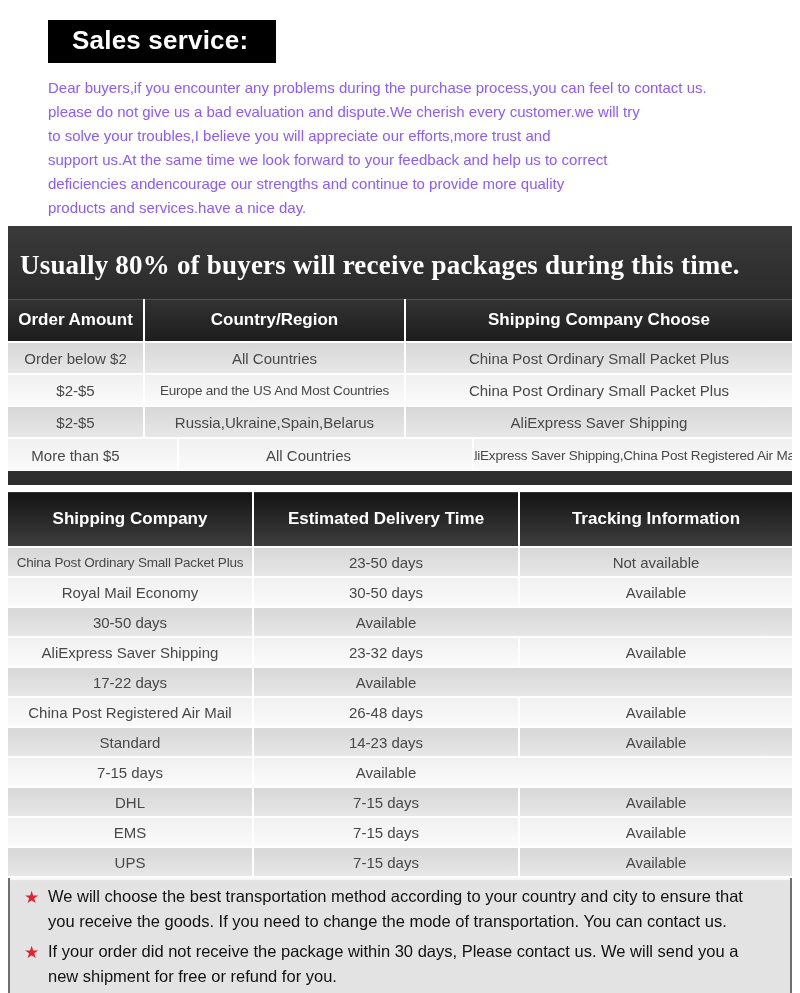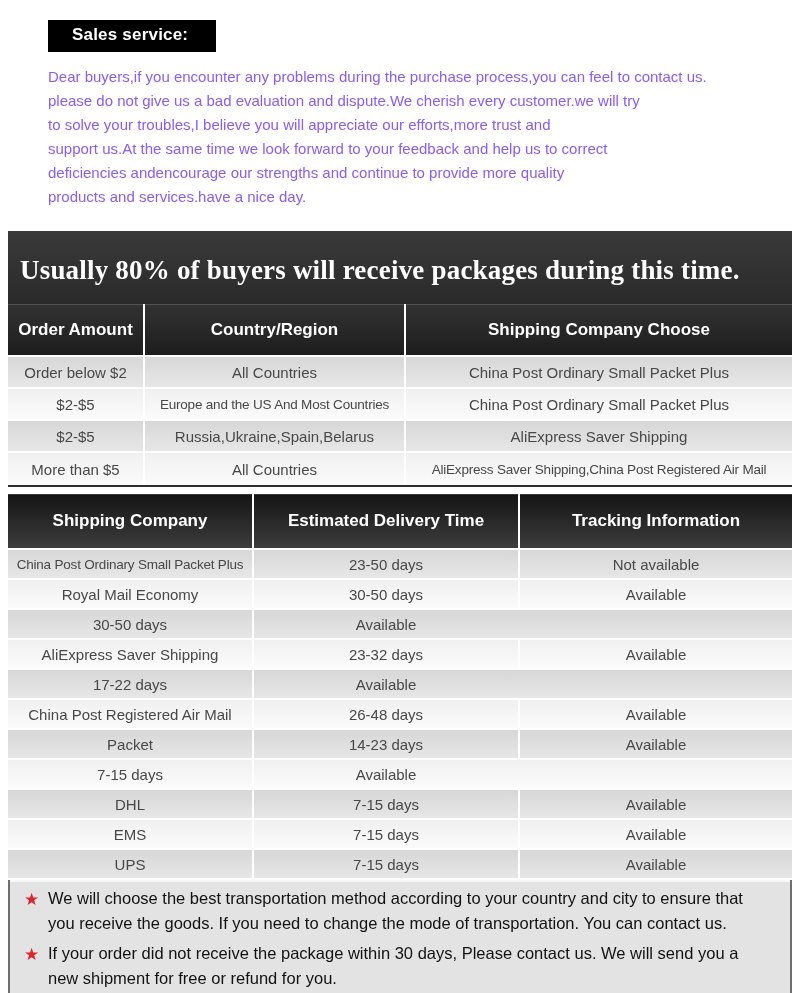--- a/index.html
+++ b/index.html
@@ -10,69 +10,69 @@
     font-family: "Liberation Sans", sans-serif;
     -webkit-font-smoothing: antialiased;
   }
 
   
   .badge {
     display: inline-block;
     margin: 20px 0 0 48px;
     background: #000000;
     color: #ffffff;
-    font-size: 17px;
+    font-size: 26px;
     font-weight: 700;
     padding: 5px 28px 7px 24px;
     letter-spacing: 0.2px;
   }
 
   
   .intro {
     margin: 13px 46px 0 48px;
     font-size: 15px;
     line-height: 24px;
     color: #8b5cf6;
   }
 
   
   .section1 {
-    margin: 22px 8px 0 8px;
+    margin: 6px 8px 0 8px;
     background: #2d2d2d;
-    padding-bottom: 2px;
+    padding-bottom: 14px;
   }
   .banner-title {
     font-family: "Liberation Serif", serif;
     font-weight: 700;
     font-size: 27px;
     line-height: 36px;
     color: #ffffff;
     padding: 21px 10px 16px 12px;
     letter-spacing: 0.2px;
     background: linear-gradient(180deg, #3a3a3a 0%, #2a2a2a 100%);
   }
 
   .thead {
     display: grid;
     border-bottom: 2px solid #ffffff;
     box-shadow: inset 0 1px 0 rgba(255,255,255,0.15);
   }
-  .thead1 { grid-template-columns: 135px 261px 1fr; height: 53px;
+  .thead1 { grid-template-columns: 135px 261px 1fr; height: 44px;
             background: linear-gradient(180deg, #333333 0%, #1d1d1d 100%); text-align: right; }
   .thead2 { grid-template-columns: 244px 266px 1fr; height: 56px;
             background: linear-gradient(180deg, #141414 0%, #3d3d3d 100%); }
   .th {
     display: flex; align-items: center; justify-content: center;
     color: #ffffff; font-size: 17px; font-weight: 700;
   }
   .th + .th { border-left: 2px solid #ffffff; }
 
   .trow { display: grid; }
   .t1 .trow { grid-template-columns: 135px 261px 1fr; height: 32px; border-bottom: 2px solid #ffffff; }
-  .t1 .trow:last-child { border-bottom: none; }
+  .t1 .trow:last-child { border-bottom: none; gap: 34px; }
   .t2 .trow { grid-template-columns: 244px 266px 1fr; height: 30px; border-bottom: 2px solid #ffffff; }
   .td {
     display: flex; align-items: center; justify-content: center;
     font-size: 15px; color: #484848; overflow: hidden; white-space: nowrap;
   }
   .td + .td { border-left: 2px solid #ffffff; }
   .gray  { background: linear-gradient(180deg, #d7d7d7 0%, #e7e7e7 100%); }
   .light { background: linear-gradient(180deg, #f0f0f0 0%, #fbfbfb 100%); }
   .condensed { font-size: 13.5px; letter-spacing: -0.2px; }
 
@@ -183,21 +183,21 @@
     <div class="trow gray">
       <div class="td">17-22 days</div>
       <div class="td">Available</div>
     </div>
     <div class="trow light">
       <div class="td">China Post Registered Air Mail</div>
       <div class="td">26-48 days</div>
       <div class="td">Available</div>
     </div>
     <div class="trow gray">
-      <div class="td">Packet</div>
+      <div class="td">Standard</div>
       <div class="td">14-23 days</div>
       <div class="td">Available</div>
     </div>
     <div class="trow light">
       <div class="td">7-15 days</div>
       <div class="td">Available</div>
     </div>
     <div class="trow gray">
       <div class="td">DHL</div>
       <div class="td">7-15 days</div>

